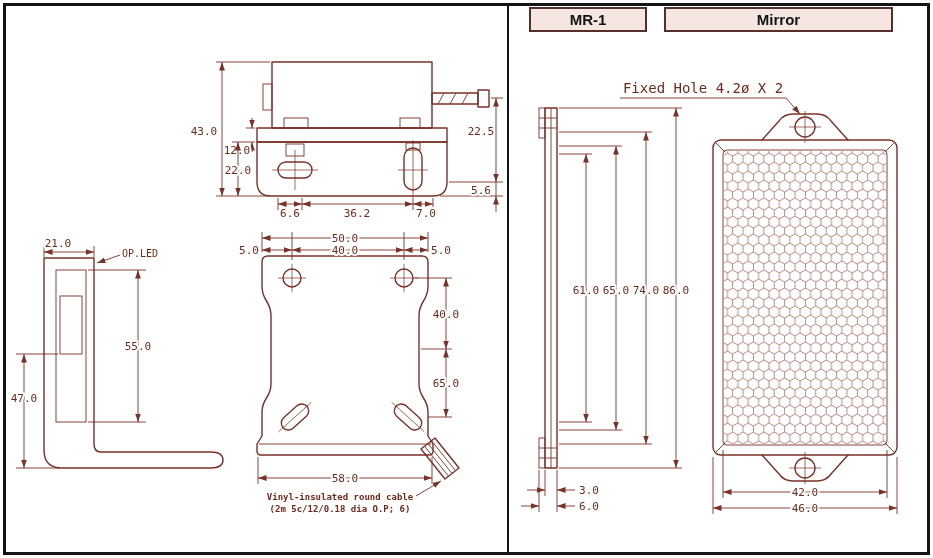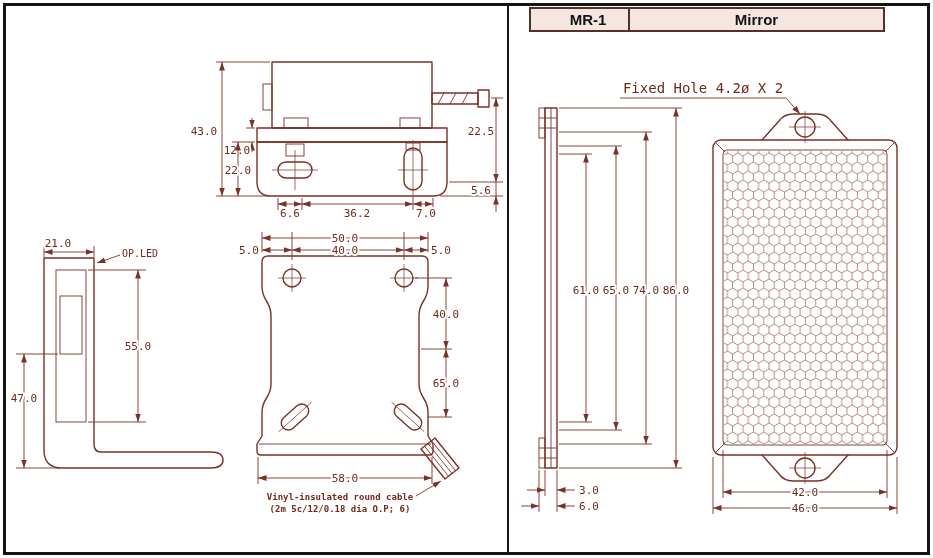--- a/index.html
+++ b/index.html
@@ -3,21 +3,21 @@
 <meta charset="utf-8">
 <style>
   html,body{margin:0;padding:0;background:#e9e9e9;}
   .page{position:relative;width:933px;height:558px;background:#ffffff;overflow:hidden;
         font-family:"DejaVu Sans Mono",monospace;}
   .frame{position:absolute;inset:3px;border:3px solid #141414;pointer-events:none;}
   .hdr{position:absolute;top:7px;height:25px;box-sizing:border-box;background:#f5e6e2;
        border:2px solid #55302a;display:flex;align-items:center;justify-content:center;
        font-family:"Liberation Sans",sans-serif;font-weight:bold;font-size:15px;color:#141414;}
   #hdr-model{left:509px;width:118px;margin-left:20px;}
-  #hdr-product{left:628px;width:257px;}
+  #hdr-product{left:664px;width:229px;}
   svg{position:absolute;left:0;top:0;}
   .ln {fill:none;stroke:#7a3127;stroke-width:1.4;stroke-linejoin:round;stroke-linecap:round;}
   .lnt{fill:none;stroke:#7a3127;stroke-width:0.9;}
   .cl {fill:none;stroke:#7a3127;stroke-width:0.7;}
   .dim{fill:none;stroke:#7a3127;stroke-width:0.9;}
   text{fill:#702a1c;font-family:"DejaVu Sans Mono",monospace;font-size:11px;text-anchor:middle;
        paint-order:stroke fill;stroke:#ffffff;stroke-width:4px;stroke-linejoin:round;}
   text.lbl{font-size:10px;}
   text.note{font-size:9px;font-weight:bold;}
   text.big{font-size:14px;}

